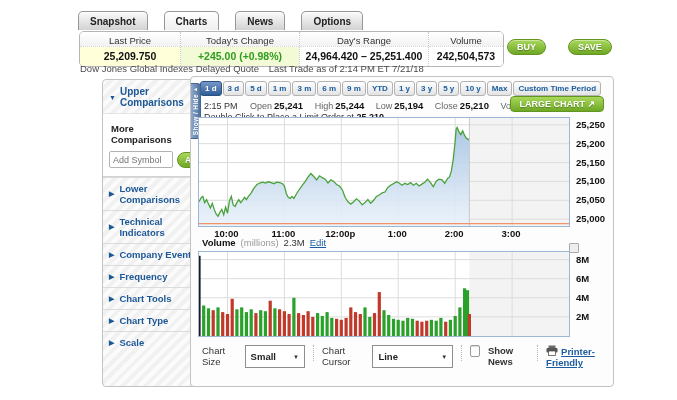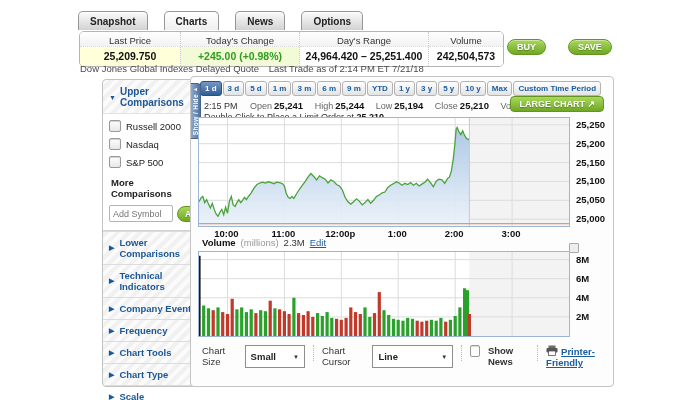--- a/index.html
+++ b/index.html
@@ -142,34 +142,20 @@
     <span>Dow Jones Global Indexes Delayed Quote</span>
     <span class="sp2">Last Trade as of 2:14 PM ET 7/21/18</span>
   </div>
 
   <div class="sidebar">
     <div class="sb-head">
       <span class="arr">▼</span>
       <span>Upper Comparisons</span>
     </div>
     <div class="sb-upper">
-      <div>
-          <div class="cb-row">
-            <span class="cb"></span>
-            <span>Russell 2000</span>
-          </div>
-          <div class="cb-row">
-            <span class="cb"></span>
-            <span>Nasdaq</span>
-          </div>
-          <div class="cb-row">
-            <span class="cb"></span>
-            <span>S&amp;P 500</span>
-          </div>
-        </div>
       <div class="more">
         <span>More Comparisons</span>
         <span class="arr">▶</span>
       </div>
       <div class="add-row">
         <input class="add-input" placeholder="Add Symbol" style="">
         <div class="add-btn">ADD</div>
       </div>
     </div>
     <div>

